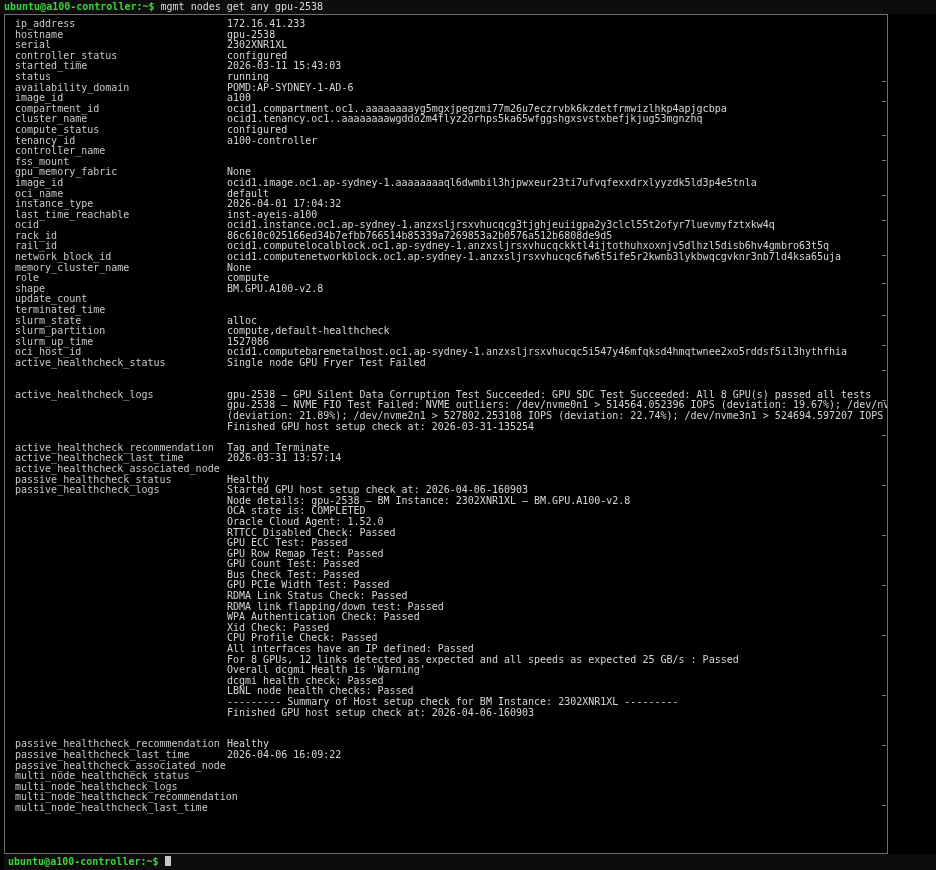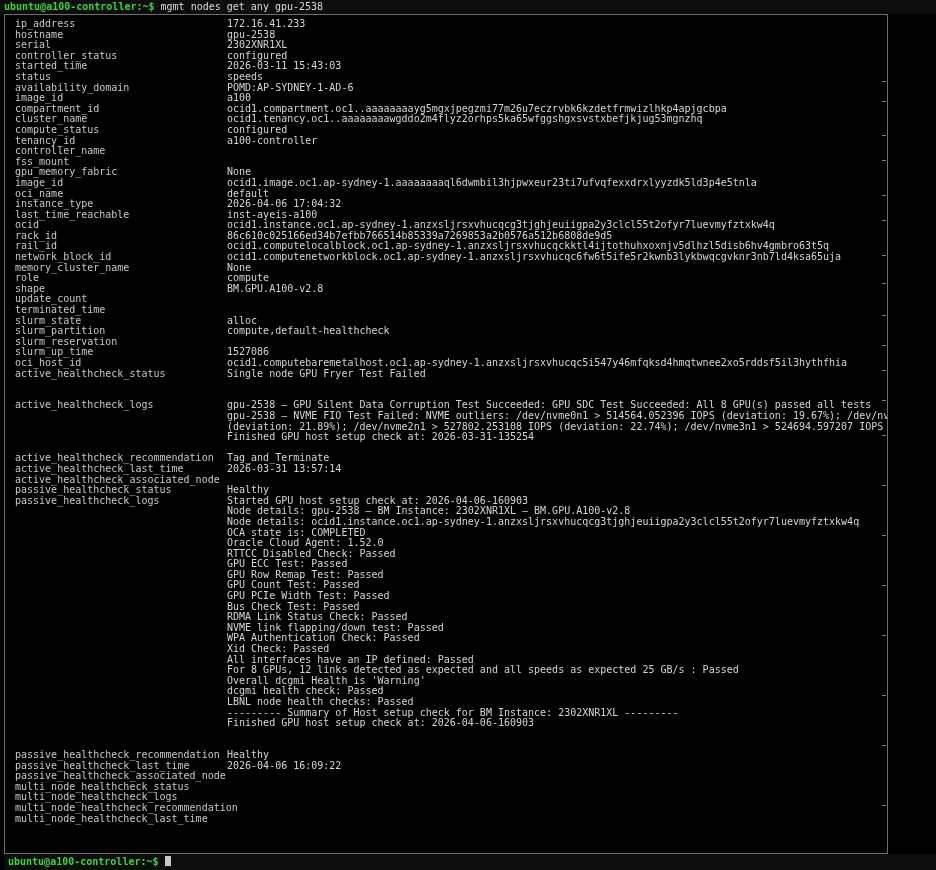--- a/index.html
+++ b/index.html
@@ -112,46 +112,45 @@
 
   <div class="frame">
     <div class="content">
 
       <div id="fields-top">
           <div class="row"><span class="key">ip_address</span><span class="val">172.16.41.233</span></div>
           <div class="row"><span class="key">hostname</span><span class="val">gpu-2538</span></div>
           <div class="row"><span class="key">serial</span><span class="val">2302XNR1XL</span></div>
           <div class="row"><span class="key">controller_status</span><span class="val">configured</span></div>
           <div class="row"><span class="key">started_time</span><span class="val">2026-03-11 15:43:03</span></div>
-          <div class="row"><span class="key">status</span><span class="val">speeds</span></div>
+          <div class="row"><span class="key">status</span><span class="val">running</span></div>
           <div class="row"><span class="key">availability_domain</span><span class="val">POMD:AP-SYDNEY-1-AD-6</span></div>
           <div class="row"><span class="key">image_id</span><span class="val">a100</span></div>
           <div class="row"><span class="key">compartment_id</span><span class="val">ocid1.compartment.oc1..aaaaaaaayg5mgxjpegzmi77m26u7eczrvbk6kzdetfrmwizlhkp4apjgcbpa</span></div>
           <div class="row"><span class="key">cluster_name</span><span class="val">ocid1.tenancy.oc1..aaaaaaaawgddo2m4flyz2orhps5ka65wfggshgxsvstxbefjkjug53mgnzhq</span></div>
           <div class="row"><span class="key">compute_status</span><span class="val">configured</span></div>
           <div class="row"><span class="key">tenancy_id</span><span class="val">a100-controller</span></div>
           <div class="row"><span class="key">controller_name</span><span class="val"></span></div>
           <div class="row"><span class="key">fss_mount</span><span class="val"></span></div>
           <div class="row"><span class="key">gpu_memory_fabric</span><span class="val">None</span></div>
           <div class="row"><span class="key">image_id</span><span class="val">ocid1.image.oc1.ap-sydney-1.aaaaaaaaql6dwmbil3hjpwxeur23ti7ufvqfexxdrxlyyzdk5ld3p4e5tnla</span></div>
           <div class="row"><span class="key">oci_name</span><span class="val">default</span></div>
-          <div class="row"><span class="key">instance_type</span><span class="val">2026-04-06 17:04:32</span></div>
+          <div class="row"><span class="key">instance_type</span><span class="val">2026-04-01 17:04:32</span></div>
           <div class="row"><span class="key">last_time_reachable</span><span class="val">inst-ayeis-a100</span></div>
           <div class="row"><span class="key">ocid</span><span class="val">ocid1.instance.oc1.ap-sydney-1.anzxsljrsxvhucqcg3tjghjeuiigpa2y3clcl55t2ofyr7luevmyfztxkw4q</span></div>
           <div class="row"><span class="key">rack_id</span><span class="val">86c610c025166ed34b7efbb766514b85339a7269853a2b0576a512b6808de9d5</span></div>
           <div class="row"><span class="key">rail_id</span><span class="val">ocid1.computelocalblock.oc1.ap-sydney-1.anzxsljrsxvhucqckktl4ijtothuhxoxnjv5dlhzl5disb6hv4gmbro63t5q</span></div>
           <div class="row"><span class="key">network_block_id</span><span class="val">ocid1.computenetworkblock.oc1.ap-sydney-1.anzxsljrsxvhucqc6fw6t5ife5r2kwnb3lykbwqcgvknr3nb7ld4ksa65uja</span></div>
           <div class="row"><span class="key">memory_cluster_name</span><span class="val">None</span></div>
           <div class="row"><span class="key">role</span><span class="val">compute</span></div>
           <div class="row"><span class="key">shape</span><span class="val">BM.GPU.A100-v2.8</span></div>
           <div class="row"><span class="key">update_count</span><span class="val"></span></div>
           <div class="row"><span class="key">terminated_time</span><span class="val"></span></div>
           <div class="row"><span class="key">slurm_state</span><span class="val">alloc</span></div>
           <div class="row"><span class="key">slurm_partition</span><span class="val">compute,default-healthcheck</span></div>
-          <div class="row"><span class="key">slurm_reservation</span><span class="val"></span></div>
           <div class="row"><span class="key">slurm_up_time</span><span class="val">1527086</span></div>
           <div class="row"><span class="key">oci_host_id</span><span class="val">ocid1.computebaremetalhost.oc1.ap-sydney-1.anzxsljrsxvhucqc5i547y46mfqksd4hmqtwnee2xo5rddsf5il3hythfhia</span></div>
           <div class="row"><span class="key">active_healthcheck_status</span><span class="val">Single node GPU Fryer Test Failed</span></div>
         </div>
 
       <div class="spacer"></div>
       <div class="spacer"></div>
 
       <div id="ahc-logs">
           <div class="row"><span class="key">active_healthcheck_logs</span><span class="val">gpu-2538 – GPU Silent Data Corruption Test Succeeded: GPU SDC Test Succeeded: All 8 GPU(s) passed all tests</span></div>
@@ -165,33 +164,34 @@
       <div id="fields-mid">
           <div class="row"><span class="key">active_healthcheck_recommendation</span><span class="val">Tag_and_Terminate</span></div>
           <div class="row"><span class="key">active_healthcheck_last_time</span><span class="val">2026-03-31 13:57:14</span></div>
           <div class="row"><span class="key">active_healthcheck_associated_node</span><span class="val"></span></div>
           <div class="row"><span class="key">passive_healthcheck_status</span><span class="val">Healthy</span></div>
         </div>
 
       <div id="phc-logs">
           <div class="row"><span class="key">passive_healthcheck_logs</span><span class="val">Started GPU host setup check at: 2026-04-06-160903</span></div>
           <div class="row"><span class="key"></span><span class="val">Node details: gpu-2538 – BM Instance: 2302XNR1XL – BM.GPU.A100-v2.8</span></div>
-          <div class="row"><span class="key"></span><span class="val">Node details: ocid1.instance.oc1.ap-sydney-1.anzxsljrsxvhucqcg3tjghjeuiigpa2y3clcl55t2ofyr7luevmyfztxkw4q</span></div>
+          <div class="row"><span class="key"></span></div>
           <div class="row"><span class="key"></span><span class="val">OCA state is: COMPLETED</span></div>
           <div class="row"><span class="key"></span><span class="val">Oracle Cloud Agent: 1.52.0</span></div>
           <div class="row"><span class="key"></span><span class="val">RTTCC Disabled Check: Passed</span></div>
           <div class="row"><span class="key"></span><span class="val">GPU ECC Test: Passed</span></div>
           <div class="row"><span class="key"></span><span class="val">GPU Row Remap Test: Passed</span></div>
           <div class="row"><span class="key"></span><span class="val">GPU Count Test: Passed</span></div>
+          <div class="row"><span class="key"></span><span class="val">Bus Check Test: Passed</span></div>
           <div class="row"><span class="key"></span><span class="val">GPU PCIe Width Test: Passed</span></div>
-          <div class="row"><span class="key"></span><span class="val">Bus Check Test: Passed</span></div>
           <div class="row"><span class="key"></span><span class="val">RDMA Link Status Check: Passed</span></div>
-          <div class="row"><span class="key"></span><span class="val">NVME link flapping/down test: Passed</span></div>
+          <div class="row"><span class="key"></span><span class="val">RDMA link flapping/down test: Passed</span></div>
           <div class="row"><span class="key"></span><span class="val">WPA Authentication Check: Passed</span></div>
           <div class="row"><span class="key"></span><span class="val">Xid Check: Passed</span></div>
+          <div class="row"><span class="key"></span><span class="val">CPU Profile Check: Passed</span></div>
           <div class="row"><span class="key"></span><span class="val">All interfaces have an IP defined: Passed</span></div>
           <div class="row"><span class="key"></span><span class="val">For 8 GPUs, 12 links detected as expected and all speeds as expected 25 GB/s : Passed</span></div>
           <div class="row"><span class="key"></span><span class="val">Overall dcgmi Health is 'Warning'</span></div>
           <div class="row"><span class="key"></span><span class="val">dcgmi health check: Passed</span></div>
           <div class="row"><span class="key"></span><span class="val">LBNL node health checks: Passed</span></div>
           <div class="row"><span class="key"></span><span class="val">--------- Summary of Host setup check for BM Instance: 2302XNR1XL ---------</span></div>
           <div class="row"><span class="key"></span><span class="val">Finished GPU host setup check at: 2026-04-06-160903</span></div>
         </div>
 
       <div class="spacer"></div>

